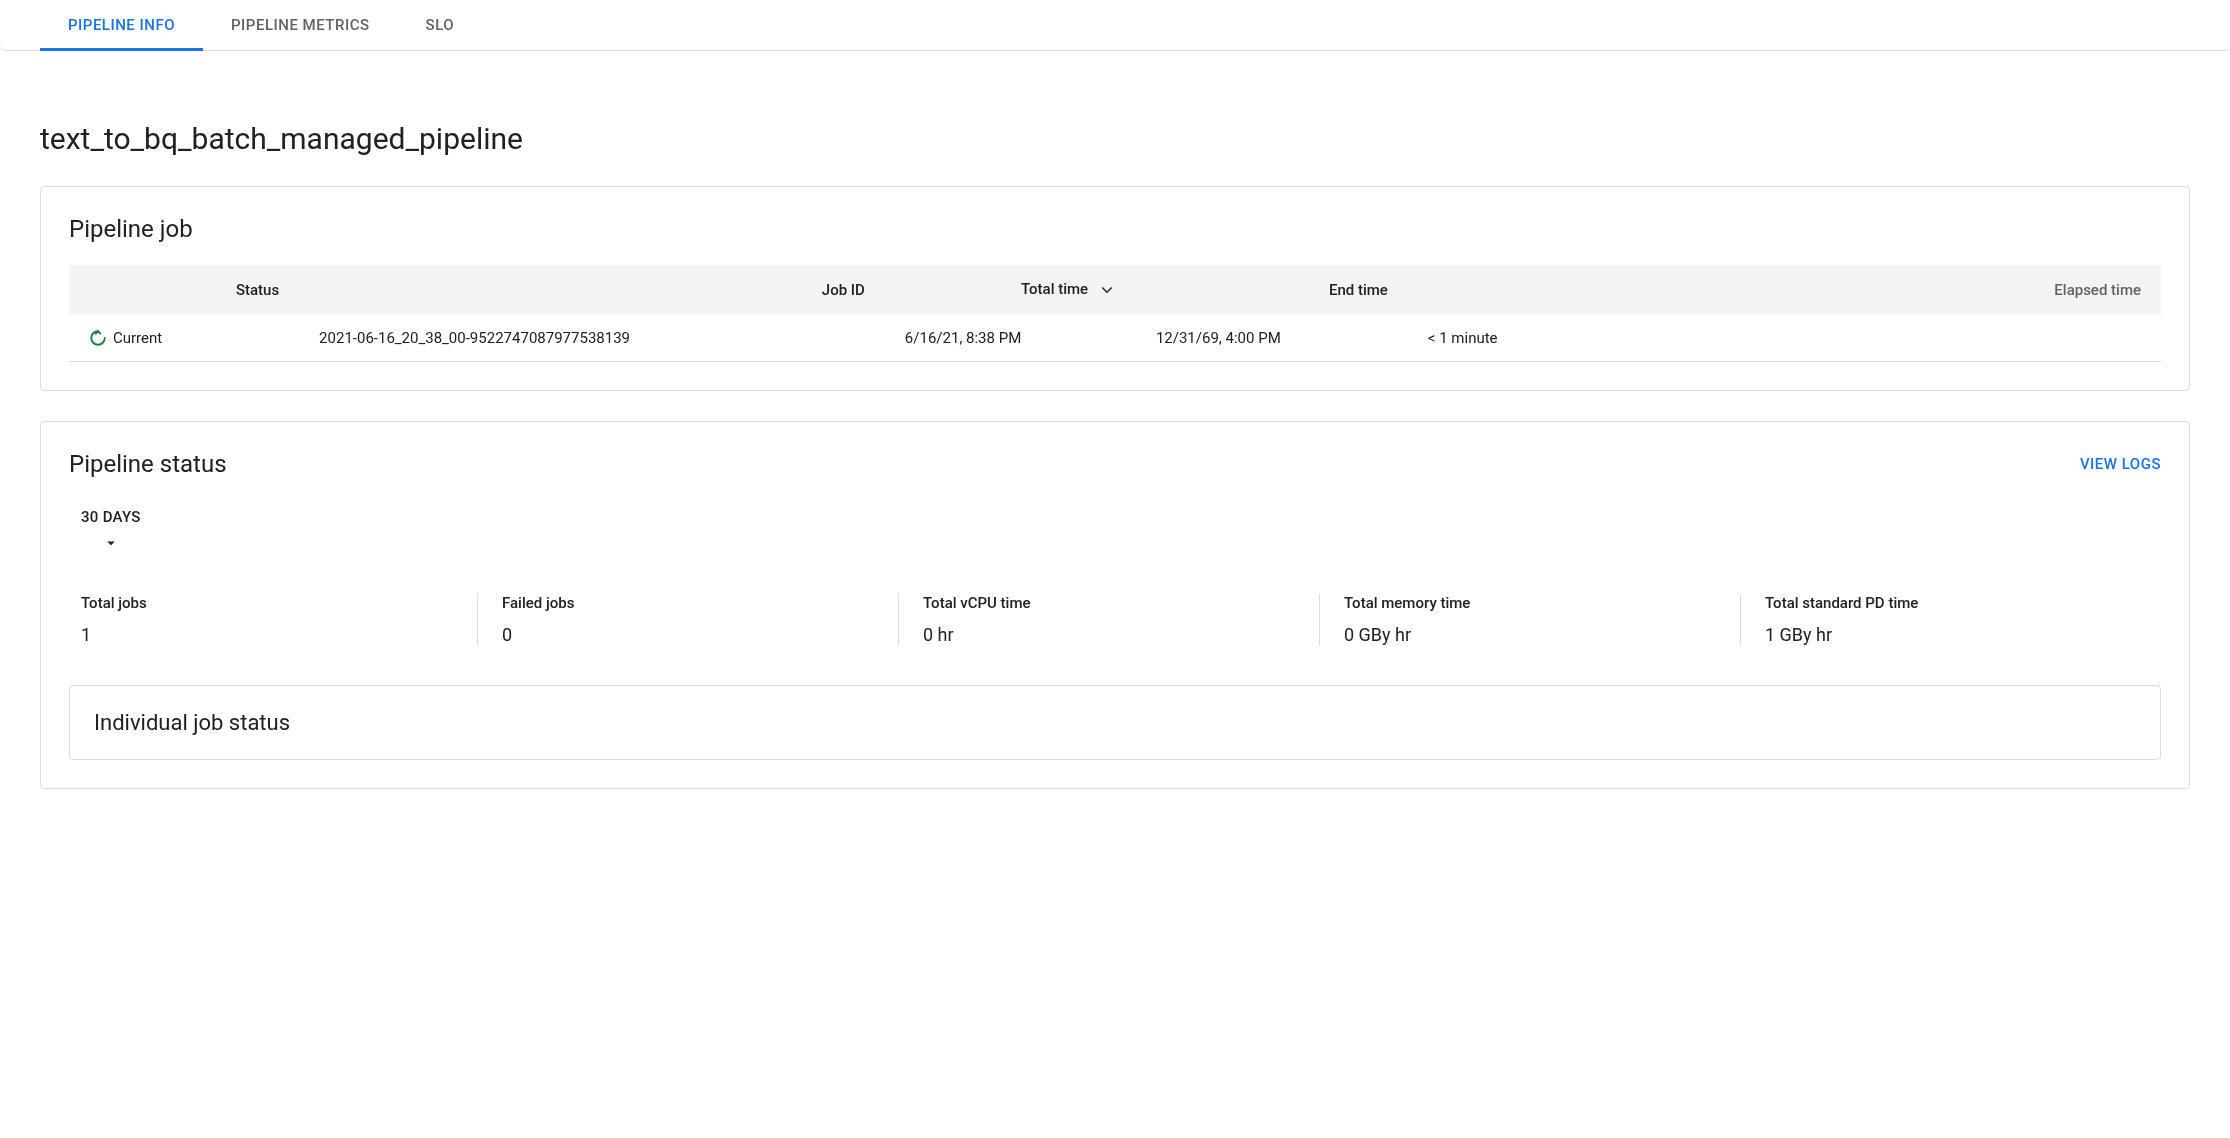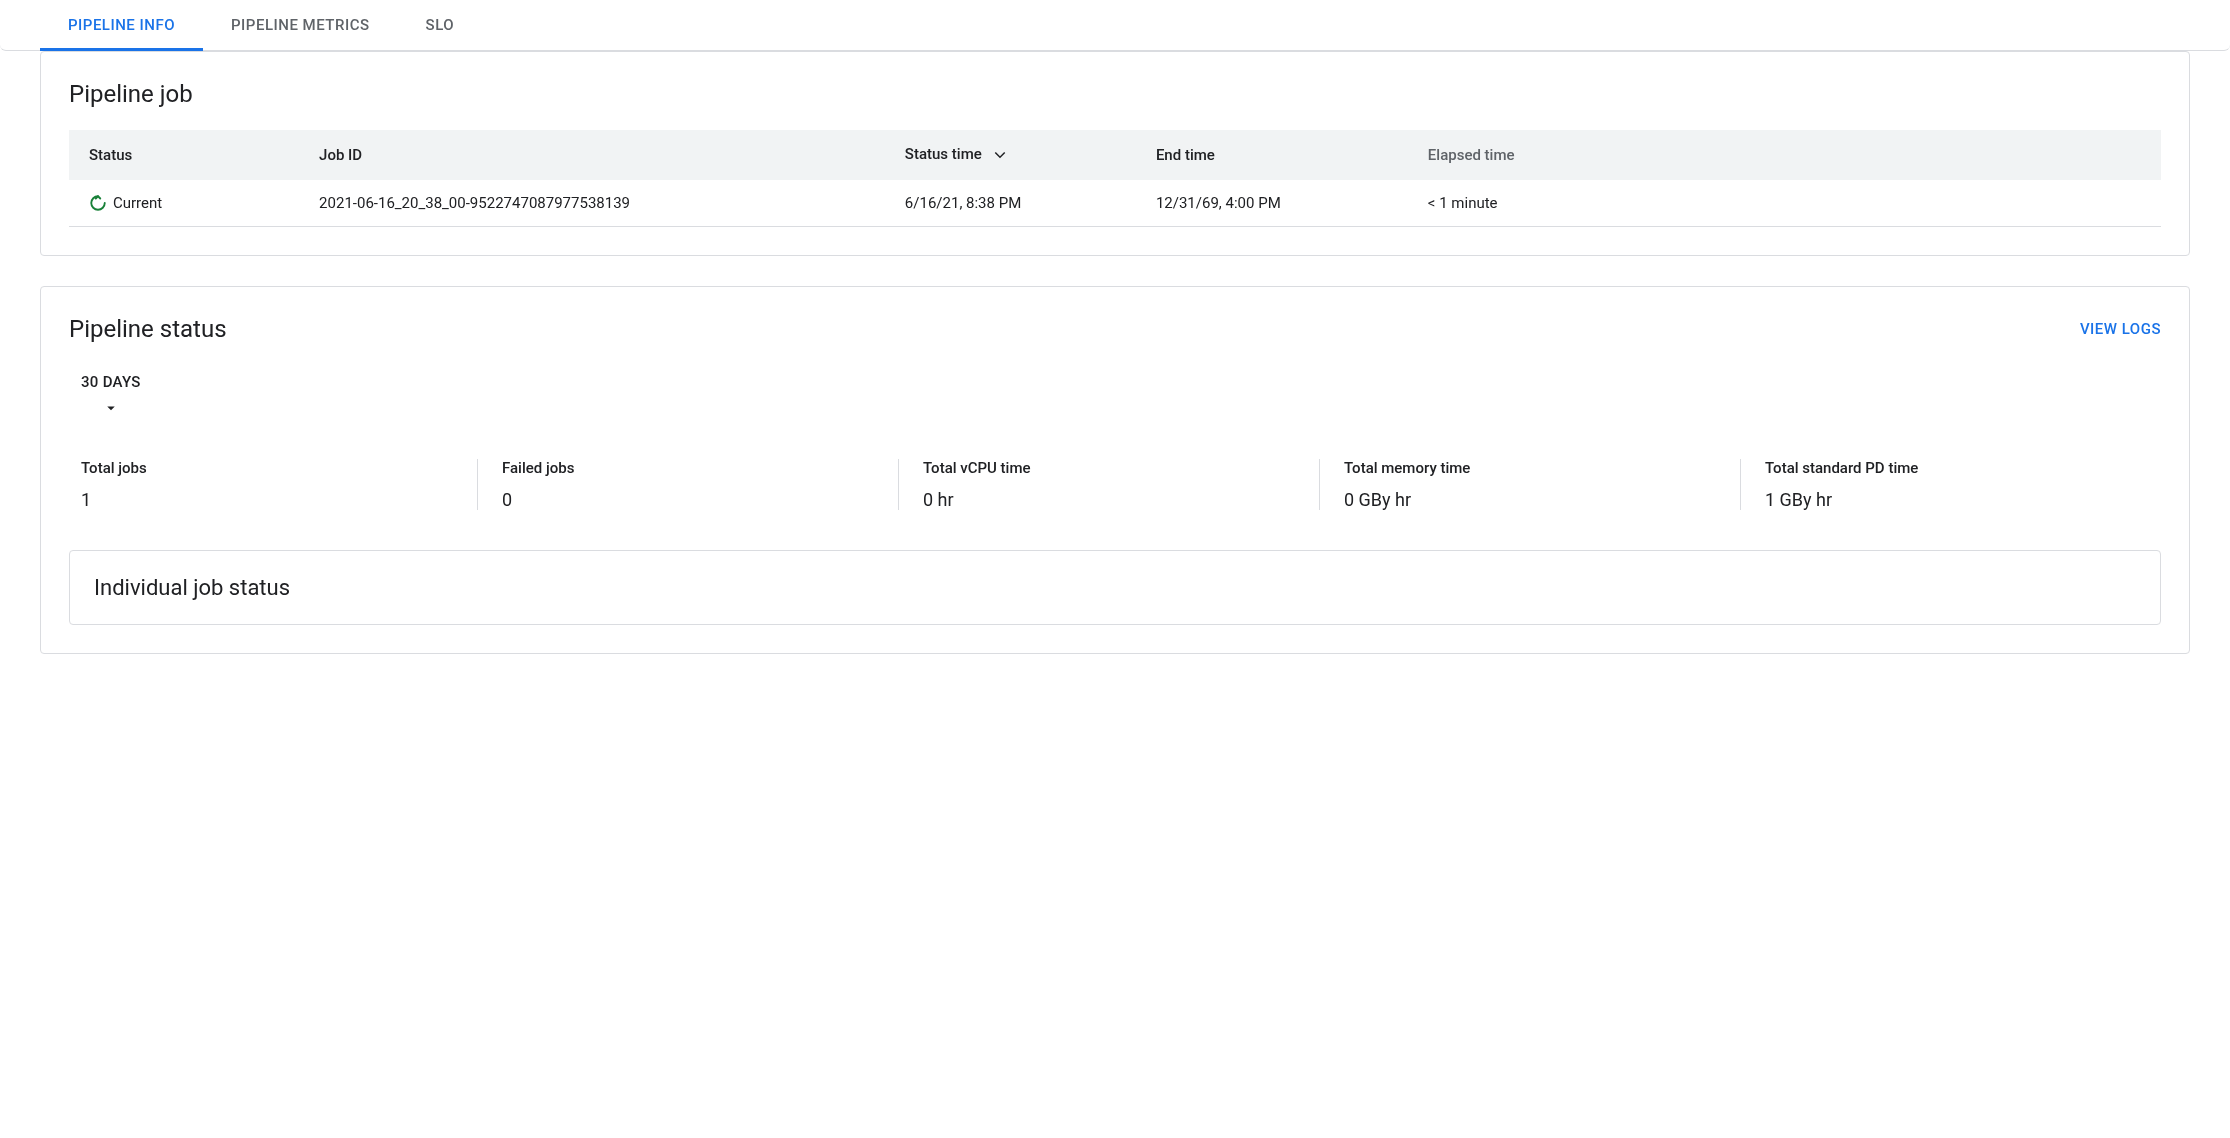--- a/index.html
+++ b/index.html
@@ -83,21 +83,21 @@
       text-transform: uppercase;
     }
     table {
       width: 100%;
       border-collapse: collapse;
     }
     thead tr {
       background: #f1f3f4;
     }
     th {
-      text-align: left;
+      text-align: right;
       padding: 14px 20px;
       font-size: 15px;
       font-weight: 500;
       color: #202124;
     }
     th.muted {
       color: #5f6368;
     }
     th .sort-icon {
       display: inline-block;
@@ -182,30 +182,31 @@
 </head>
 <body>
 
 <div class="tabs">
   <div class="tab active">PIPELINE INFO</div>
   <div class="tab">PIPELINE METRICS</div>
   <div class="tab">SLO</div>
 </div>
 
 <div class="content">
+  <h1 class="page-title">text_to_bq_batch_managed_pipeline</h1>
 
   <div class="card">
     <div class="card-title">Pipeline job</div>
     <table>
       <thead>
         <tr>
           <th style="width:11%">Status</th>
           <th style="width:28%">Job ID</th>
           <th style="width:12%">
-            <span>Status time</span>
+            <span>Total time</span>
             <span class="sort-icon">
               <svg class="arrow-down" viewBox="0 0 24 24" fill="#202124">
                   <path d="M12 4v12.17l-5.59-5.58L5 12l7 7 7-7-1.41-1.41L12 16.17V4z"></path>
                 </svg>
             </span>
           </th>
           <th style="width:13%">End time</th>
           <th class="muted">Elapsed time</th>
         </tr>
       </thead>

